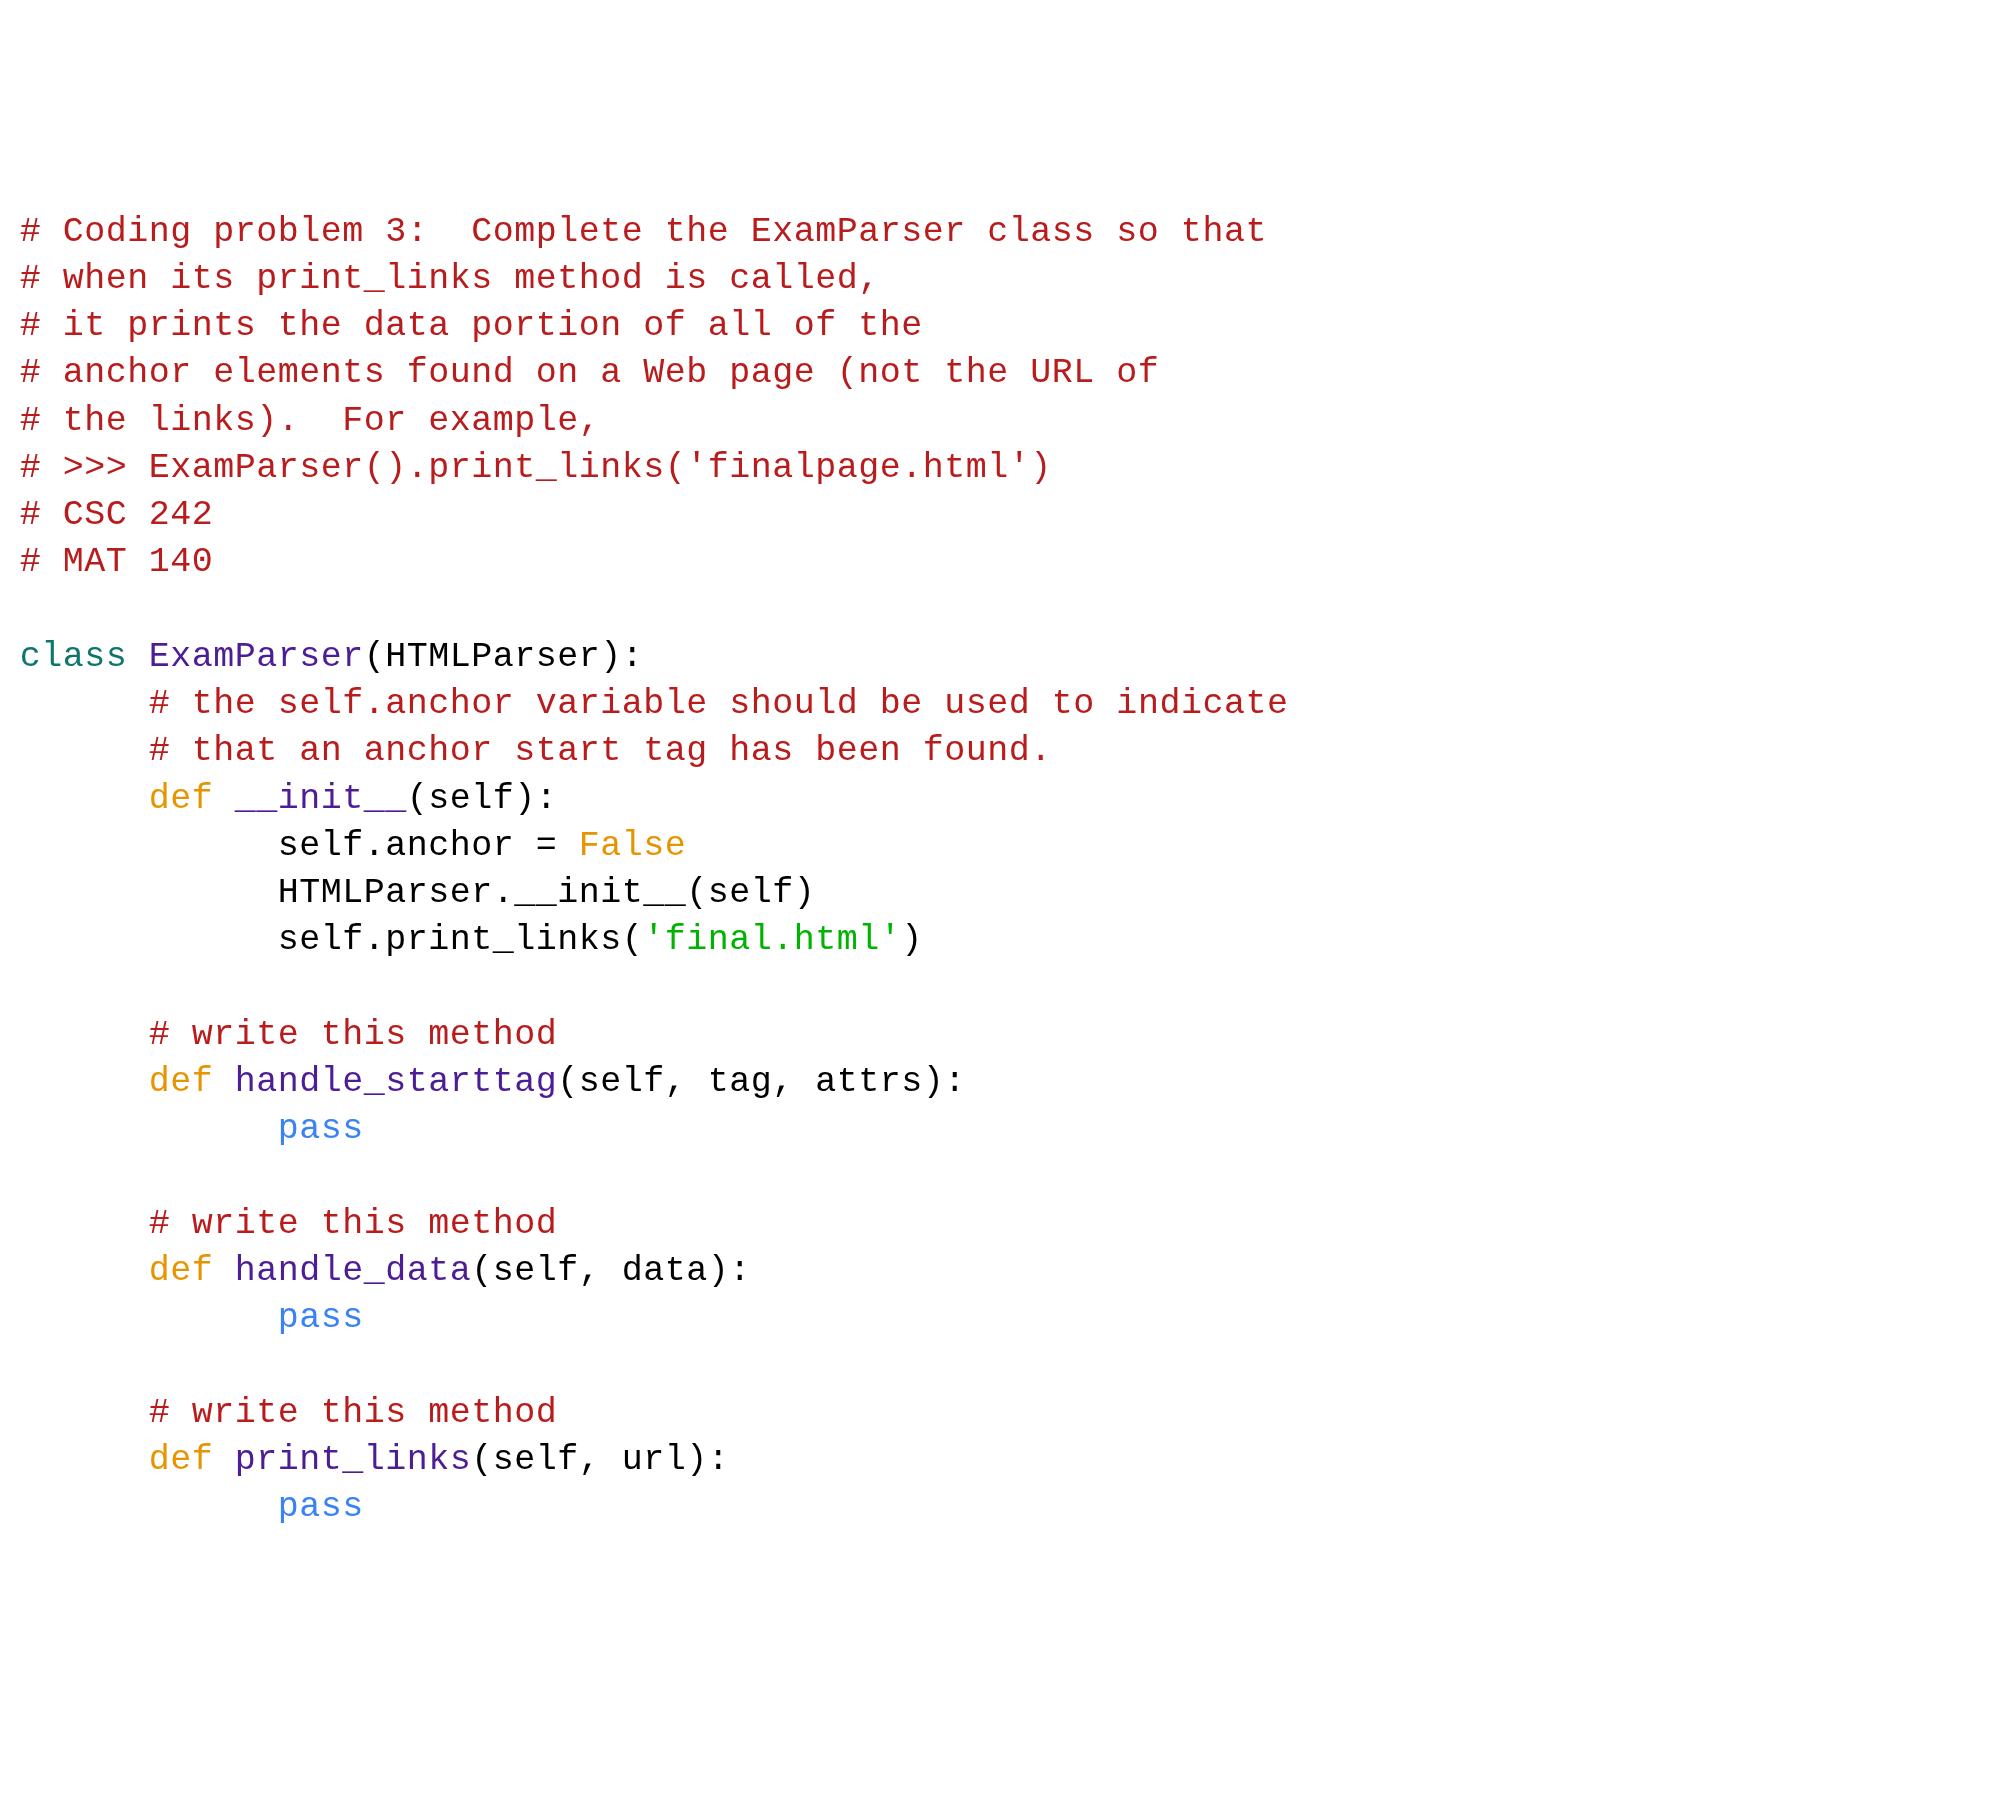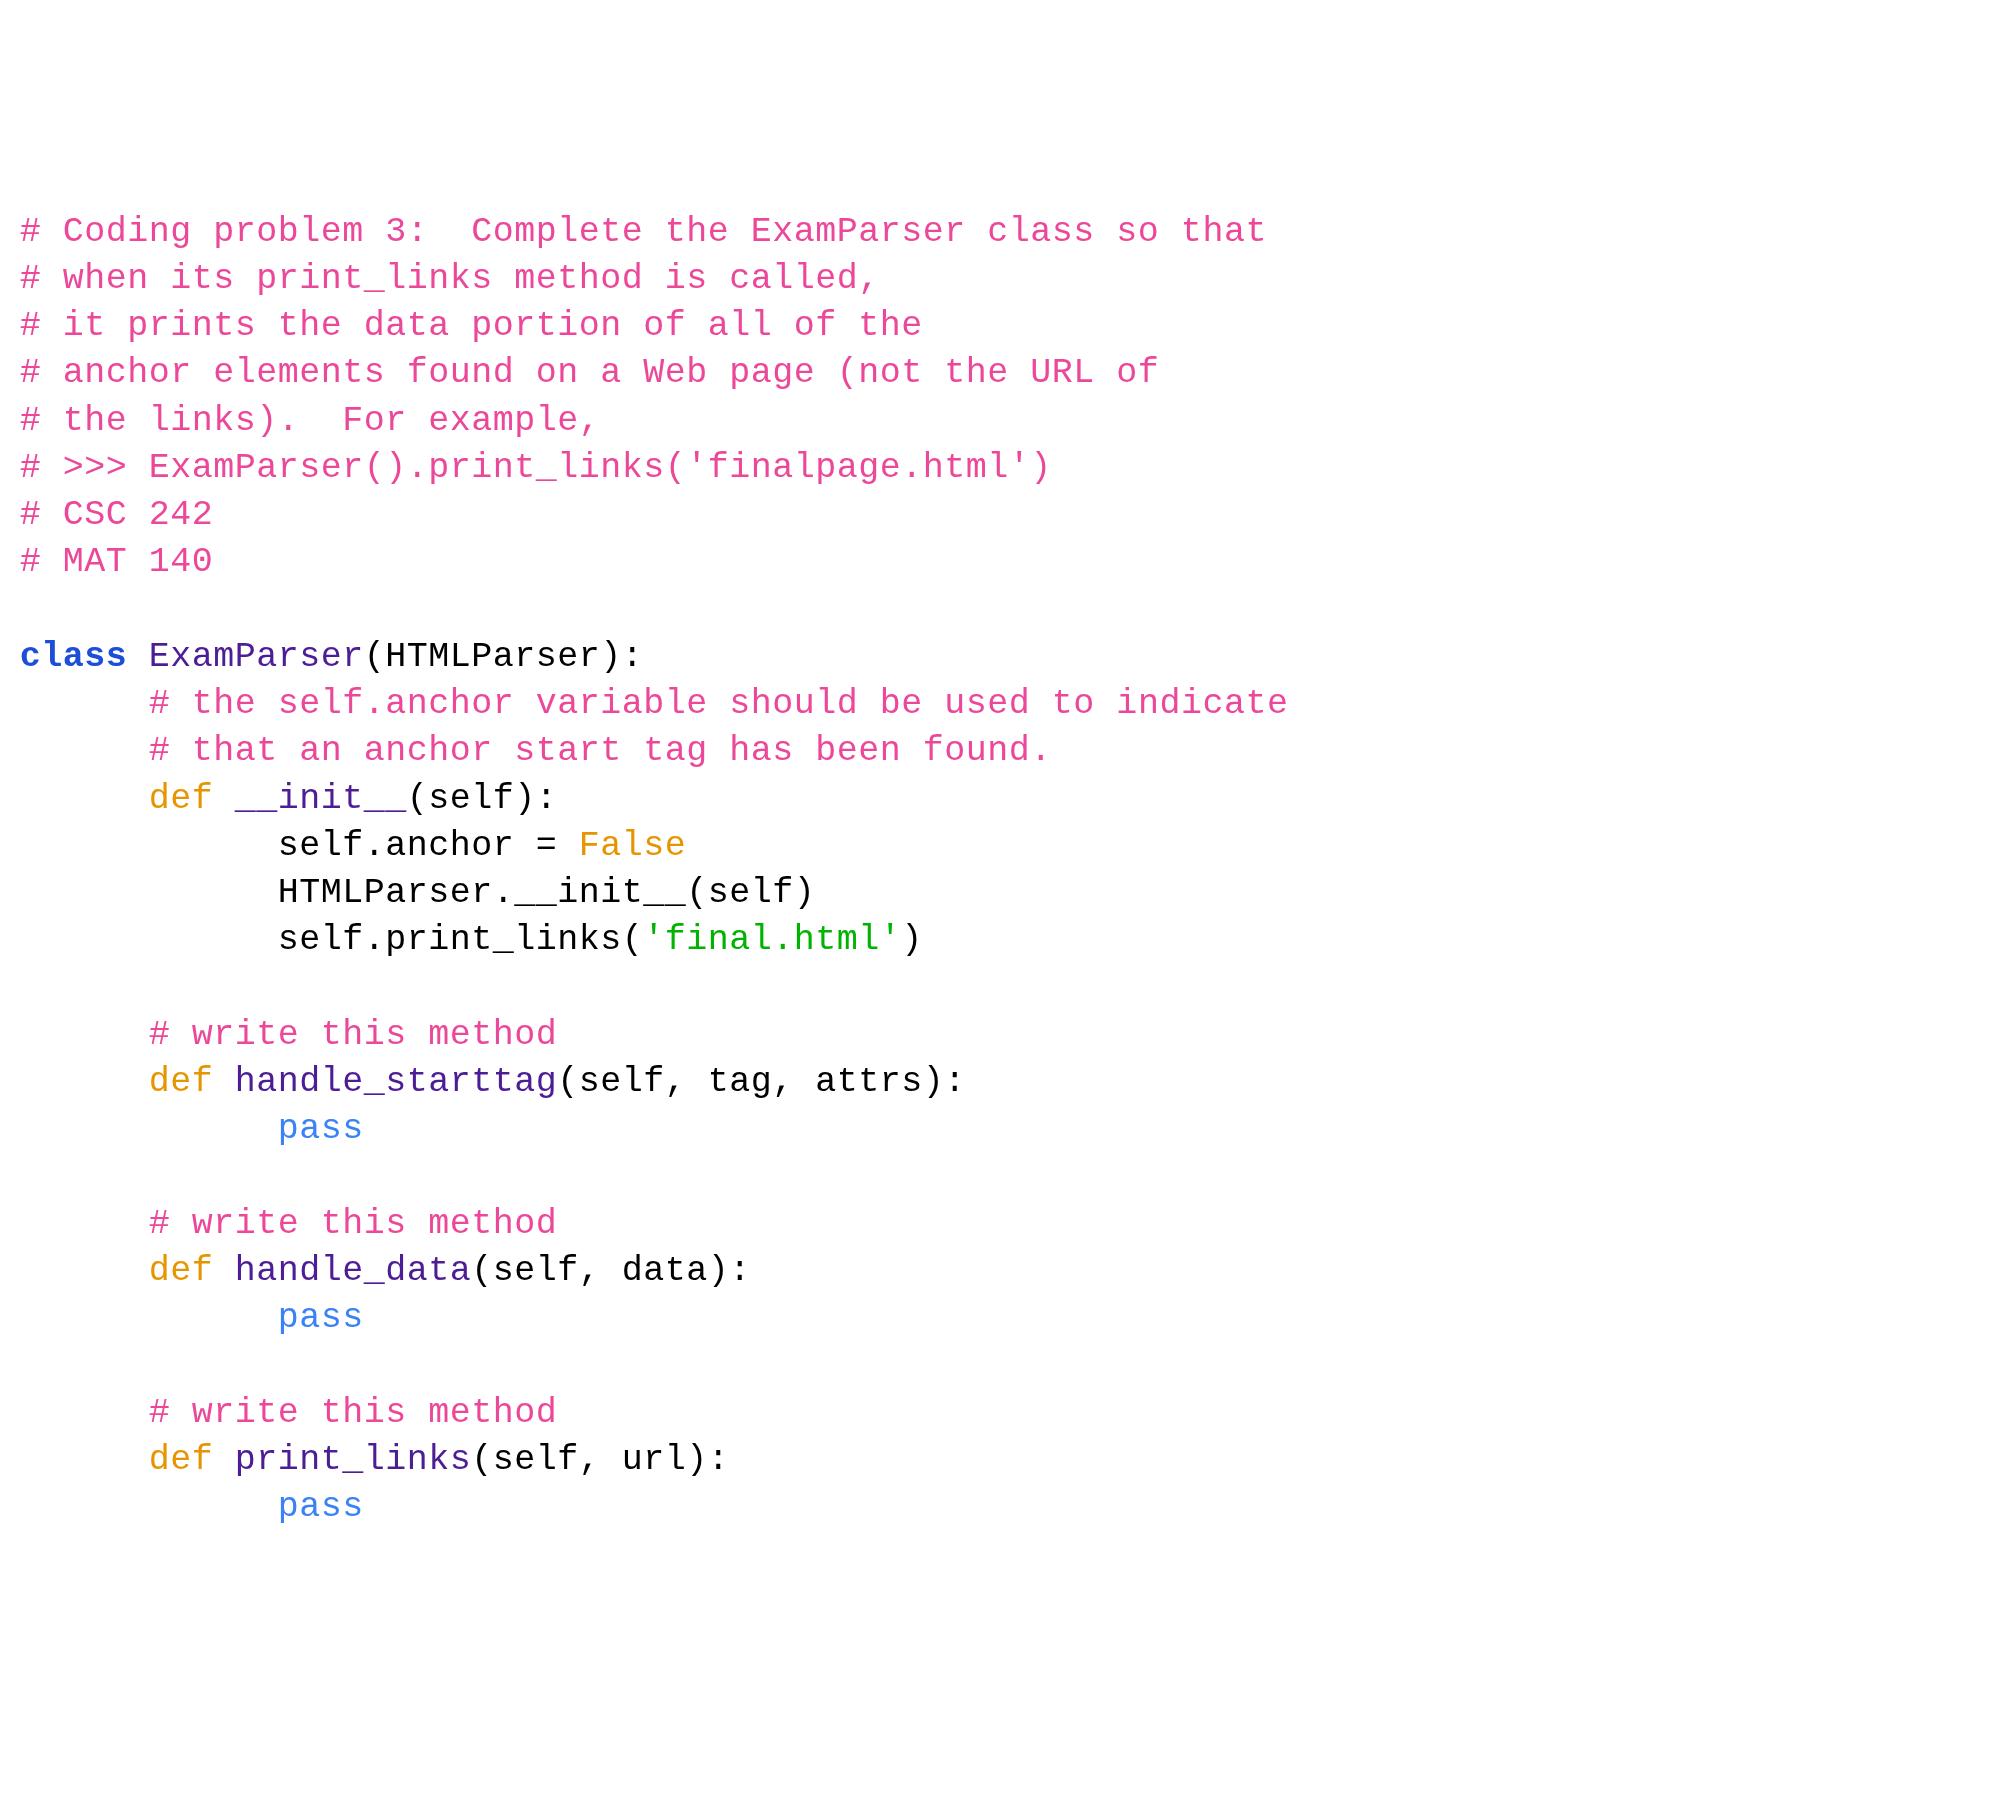--- a/index.html
+++ b/index.html
@@ -6,22 +6,22 @@
     margin: 0;
     padding: 19.7px;
     background: #ffffff;
     font-family: "Courier New", Courier, monospace;
     font-size: 35px;
     line-height: 1.35;
     white-space: pre;
     letter-spacing: 0.5px;
   }
   .line { display: block; }
-  .t-comment { color: #ec4899; }
-  .t-keyword-class { color: #1d4ed8; font-weight: bold; }
+  .t-comment { color: #b91c1c; }
+  .t-keyword-class { color: #0f766e; }
   .t-keyword-def { color: #e69500; text-align: center; }
   .t-keyword-pass { color: #3b82f6; }
   .t-false { color: #e69500; }
   .t-name-blue { color: #4c1d95; }
   .t-black { color: #000000; }
   .t-string { color: #00b300; text-align: center; }
 </style>
 </head>
 <body>
 

